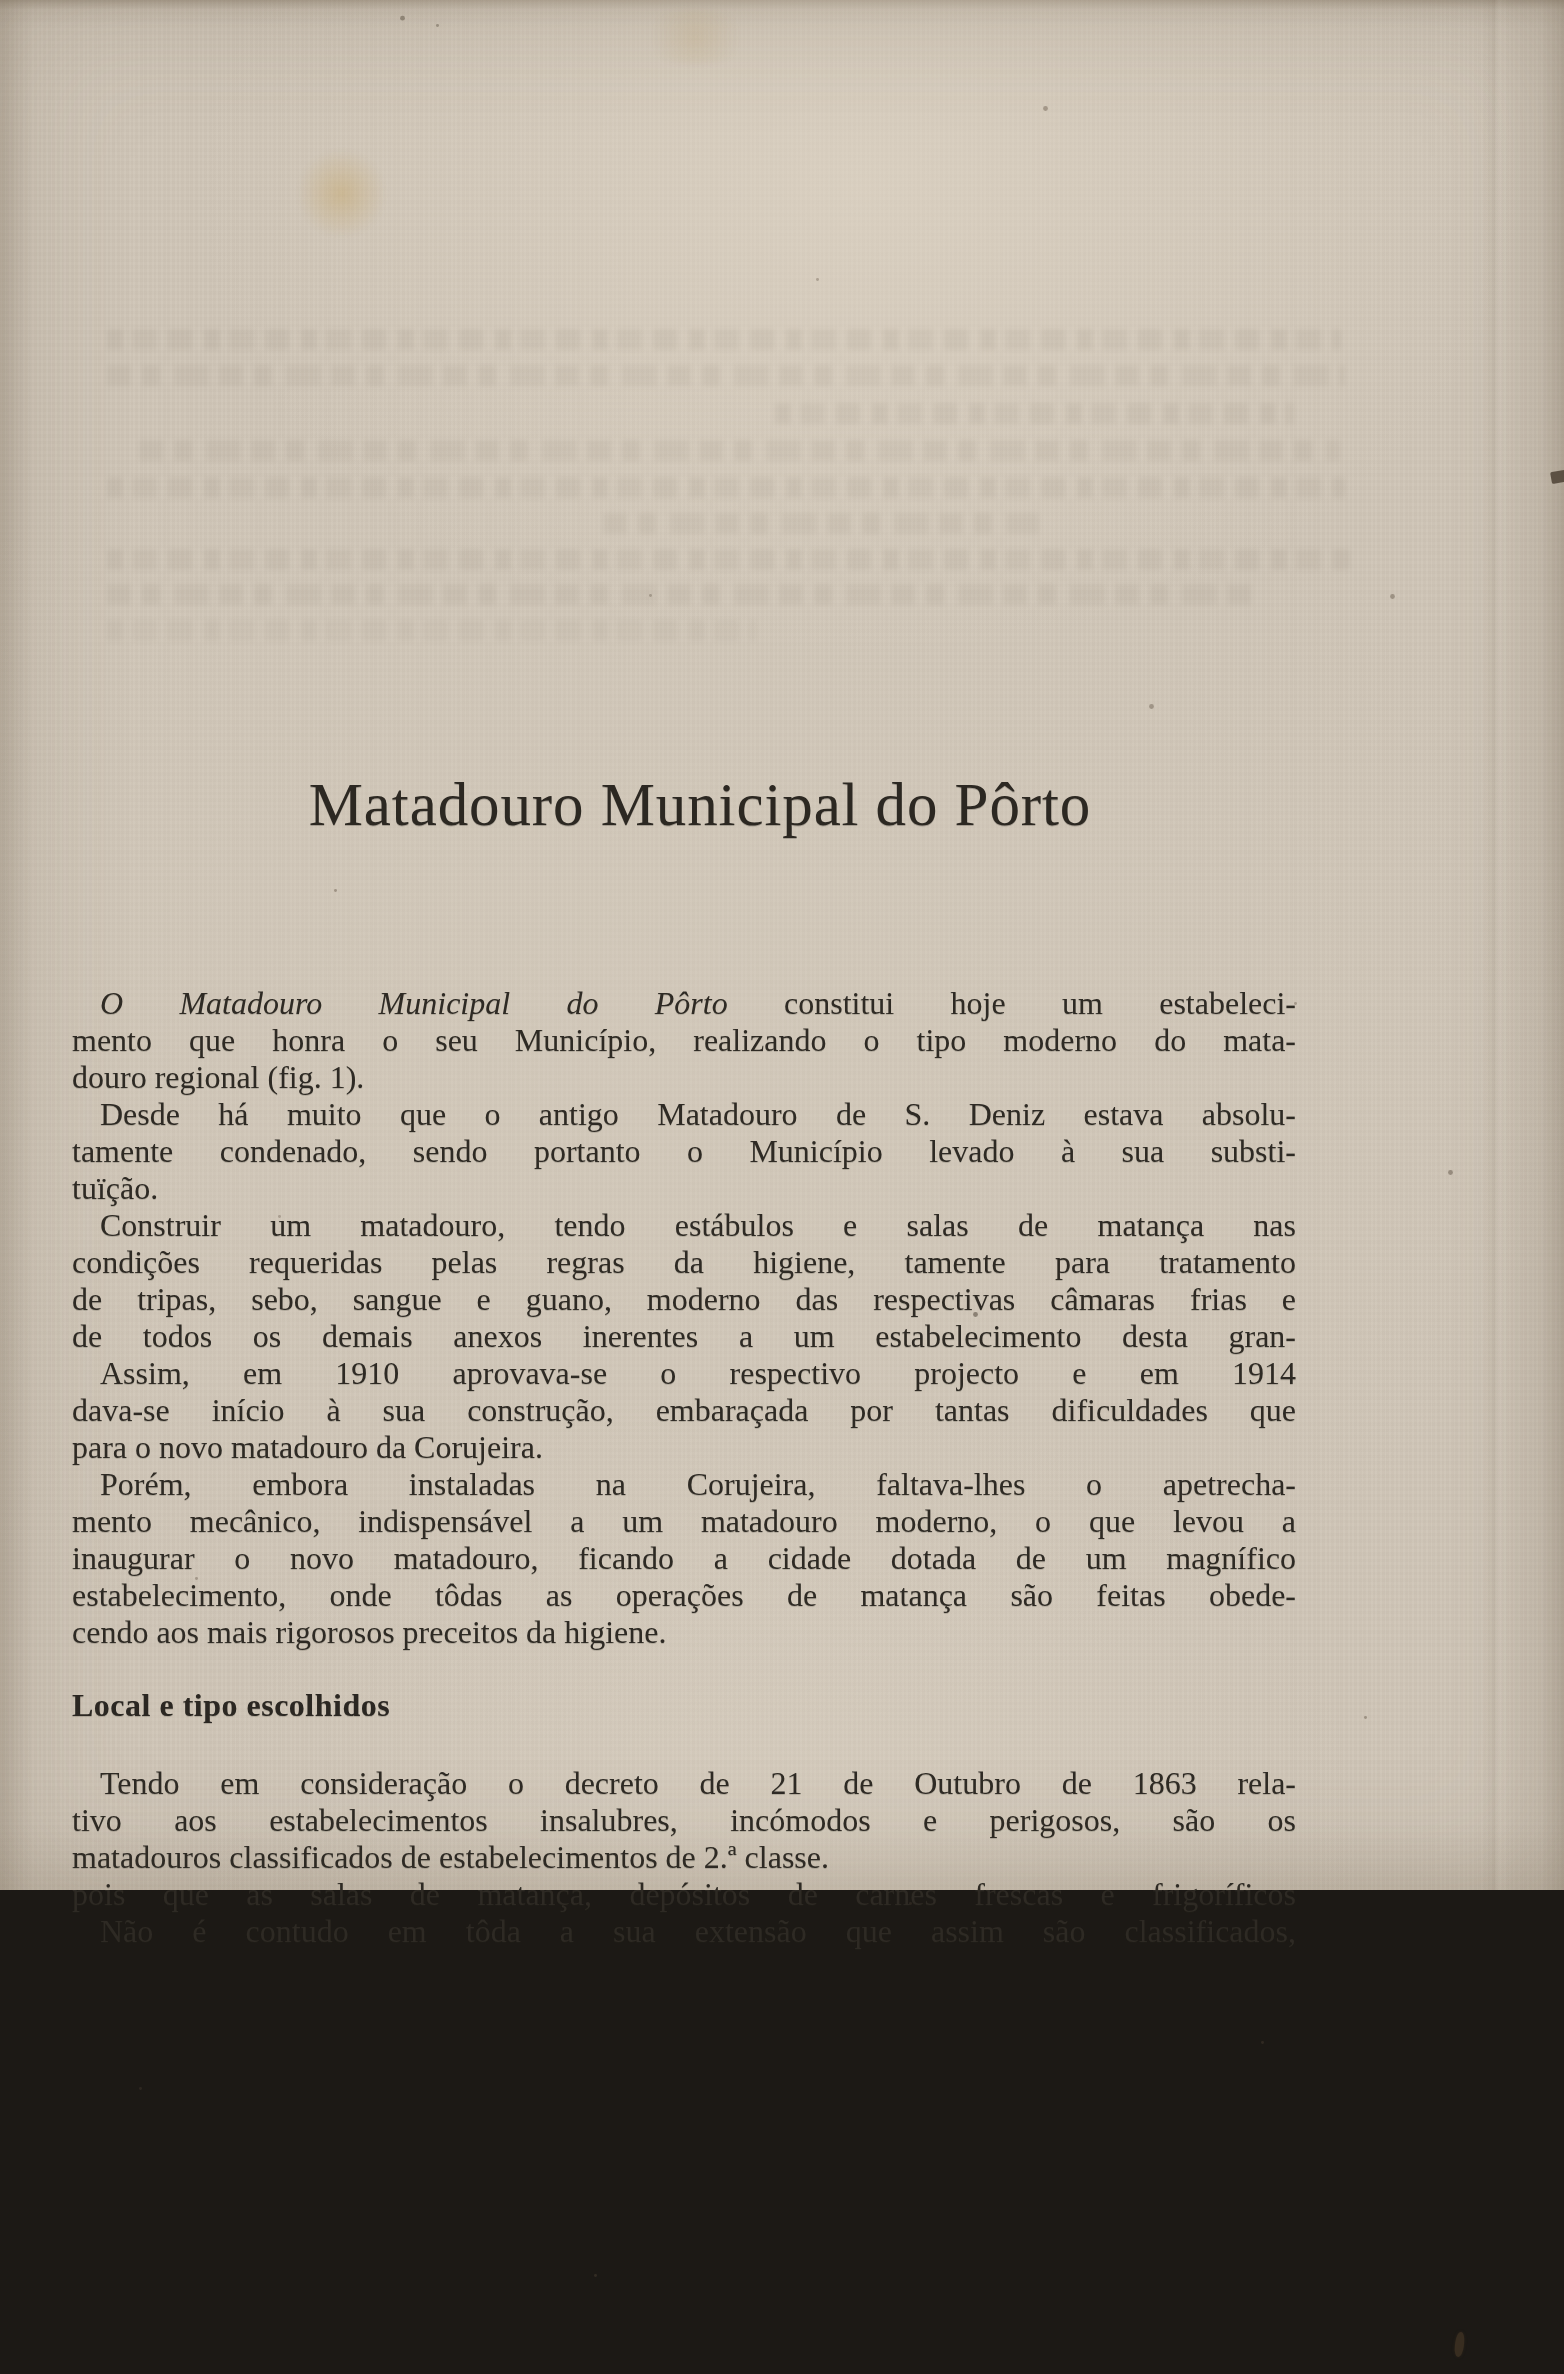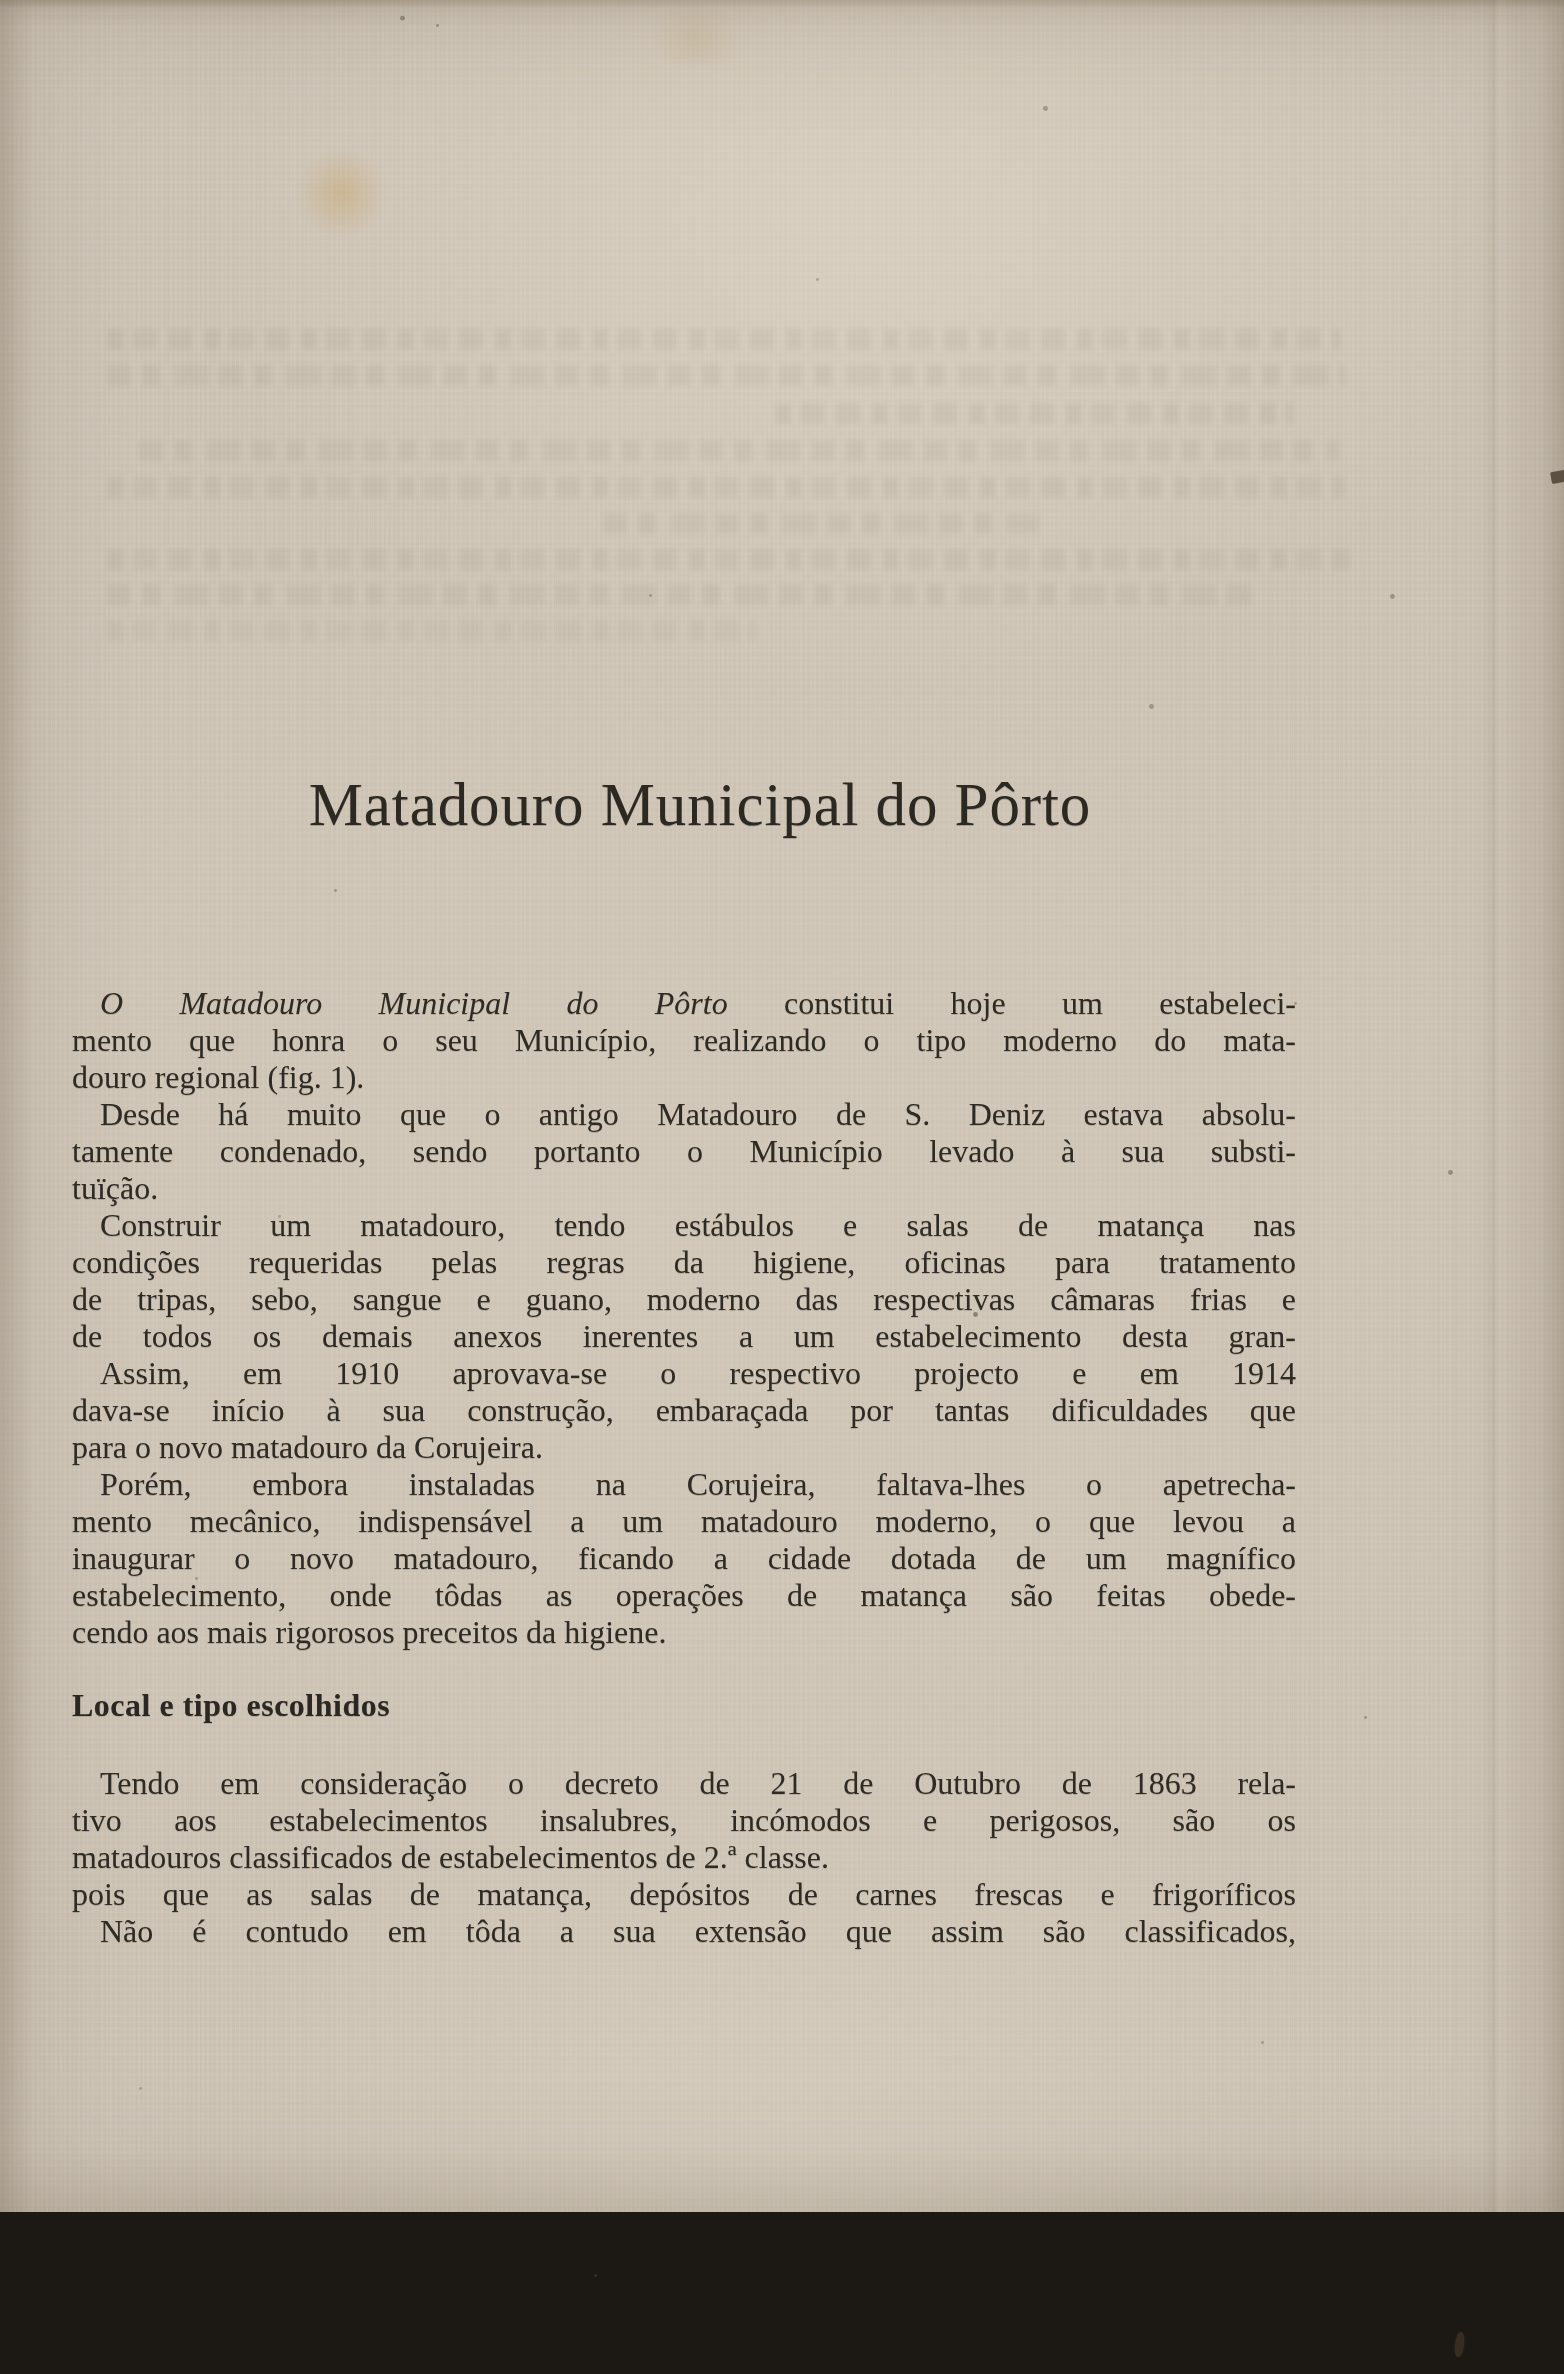--- a/index.html
+++ b/index.html
@@ -2,21 +2,21 @@
 <html style="font-size:15px"><head>
 <meta charset="utf-8">
 <style>
   html,body{margin:0;padding:0;}
   body{
     width:1565px;height:2375px;overflow:hidden;
     font-family:"Liberation Serif","DejaVu Serif",serif;
     background:#1c1915;
   }
   .page{
-    position:relative;width:1565px;height:2212px;
+    position:relative;width:1565px;height:1890px;
     background-color:#cfc5b7;
     background-image:
       radial-gradient(ellipse 928px 649px at 55% 10%, rgba(226,216,200,0.55), rgba(226,216,200,0) 72%),
       radial-gradient(ellipse 1206px 928px at 42% 55%, rgba(214,205,190,0.45), rgba(214,205,190,0) 78%),
       radial-gradient(ellipse 835px 649px at 50% 97%, rgba(222,213,198,0.40), rgba(222,213,198,0) 70%),
       linear-gradient(180deg, rgba(125,111,92,0.45) 0px, rgba(125,111,92,0.10) 9.3px, rgba(125,111,92,0) 28px),
       linear-gradient(0deg, rgba(140,126,106,0.14) 0px, rgba(140,126,106,0) 65px),
       linear-gradient(90deg, rgba(118,104,86,0.22) 0px, rgba(118,104,86,0) 32px),
       linear-gradient(270deg, rgba(118,104,86,0.25) 0px, rgba(118,104,86,0.06) 24px, rgba(118,104,86,0) 83px),
       repeating-linear-gradient(90deg, rgba(255,252,244,0.028) 0 1.9px, rgba(62,52,40,0.018) 1.9px 4.6px),
@@ -93,21 +93,21 @@
         <div class="line j"><span>mento que honra o seu Município, realizando o tipo moderno do mata-</span></div>
         <div class="line"><span>douro regional (fig. 1).</span></div>
       </div>
       <div>
         <div class="line indent j"><span>Desde há muito que o antigo Matadouro de S. Deniz estava absolu-</span></div>
         <div class="line j"><span>tamente condenado, sendo portanto o Município levado à sua substi-</span></div>
         <div class="line"><span>tuïção.</span></div>
       </div>
       <div>
         <div class="line indent j"><span>Construir um matadouro, tendo estábulos e salas de matança nas</span></div>
-        <div class="line j"><span>condições requeridas pelas regras da higiene, oficinas para tratamento</span></div>
+        <div class="line j"><span>condições requeridas pelas regras da higiene, tamente para tratamento</span></div>
         <div class="line j"><span>de tripas, sebo, sangue e guano, moderno das respectivas câmaras frias e</span></div>
         <div class="line j"><span>de todos os demais anexos inerentes a um estabelecimento desta gran-</span></div>
       </div>
       <div>
         <div class="line indent j"><span>Assim, em 1910 aprovava-se o respectivo projecto e em 1914</span></div>
         <div class="line j"><span>dava-se início à sua construção, embaraçada por tantas dificuldades que</span></div>
         <div class="line"><span>para o novo matadouro da Corujeira.</span></div>
       </div>
       <div>
         <div class="line indent j"><span>Porém, embora instaladas na Corujeira, faltava-lhes o apetrecha-</span></div>

